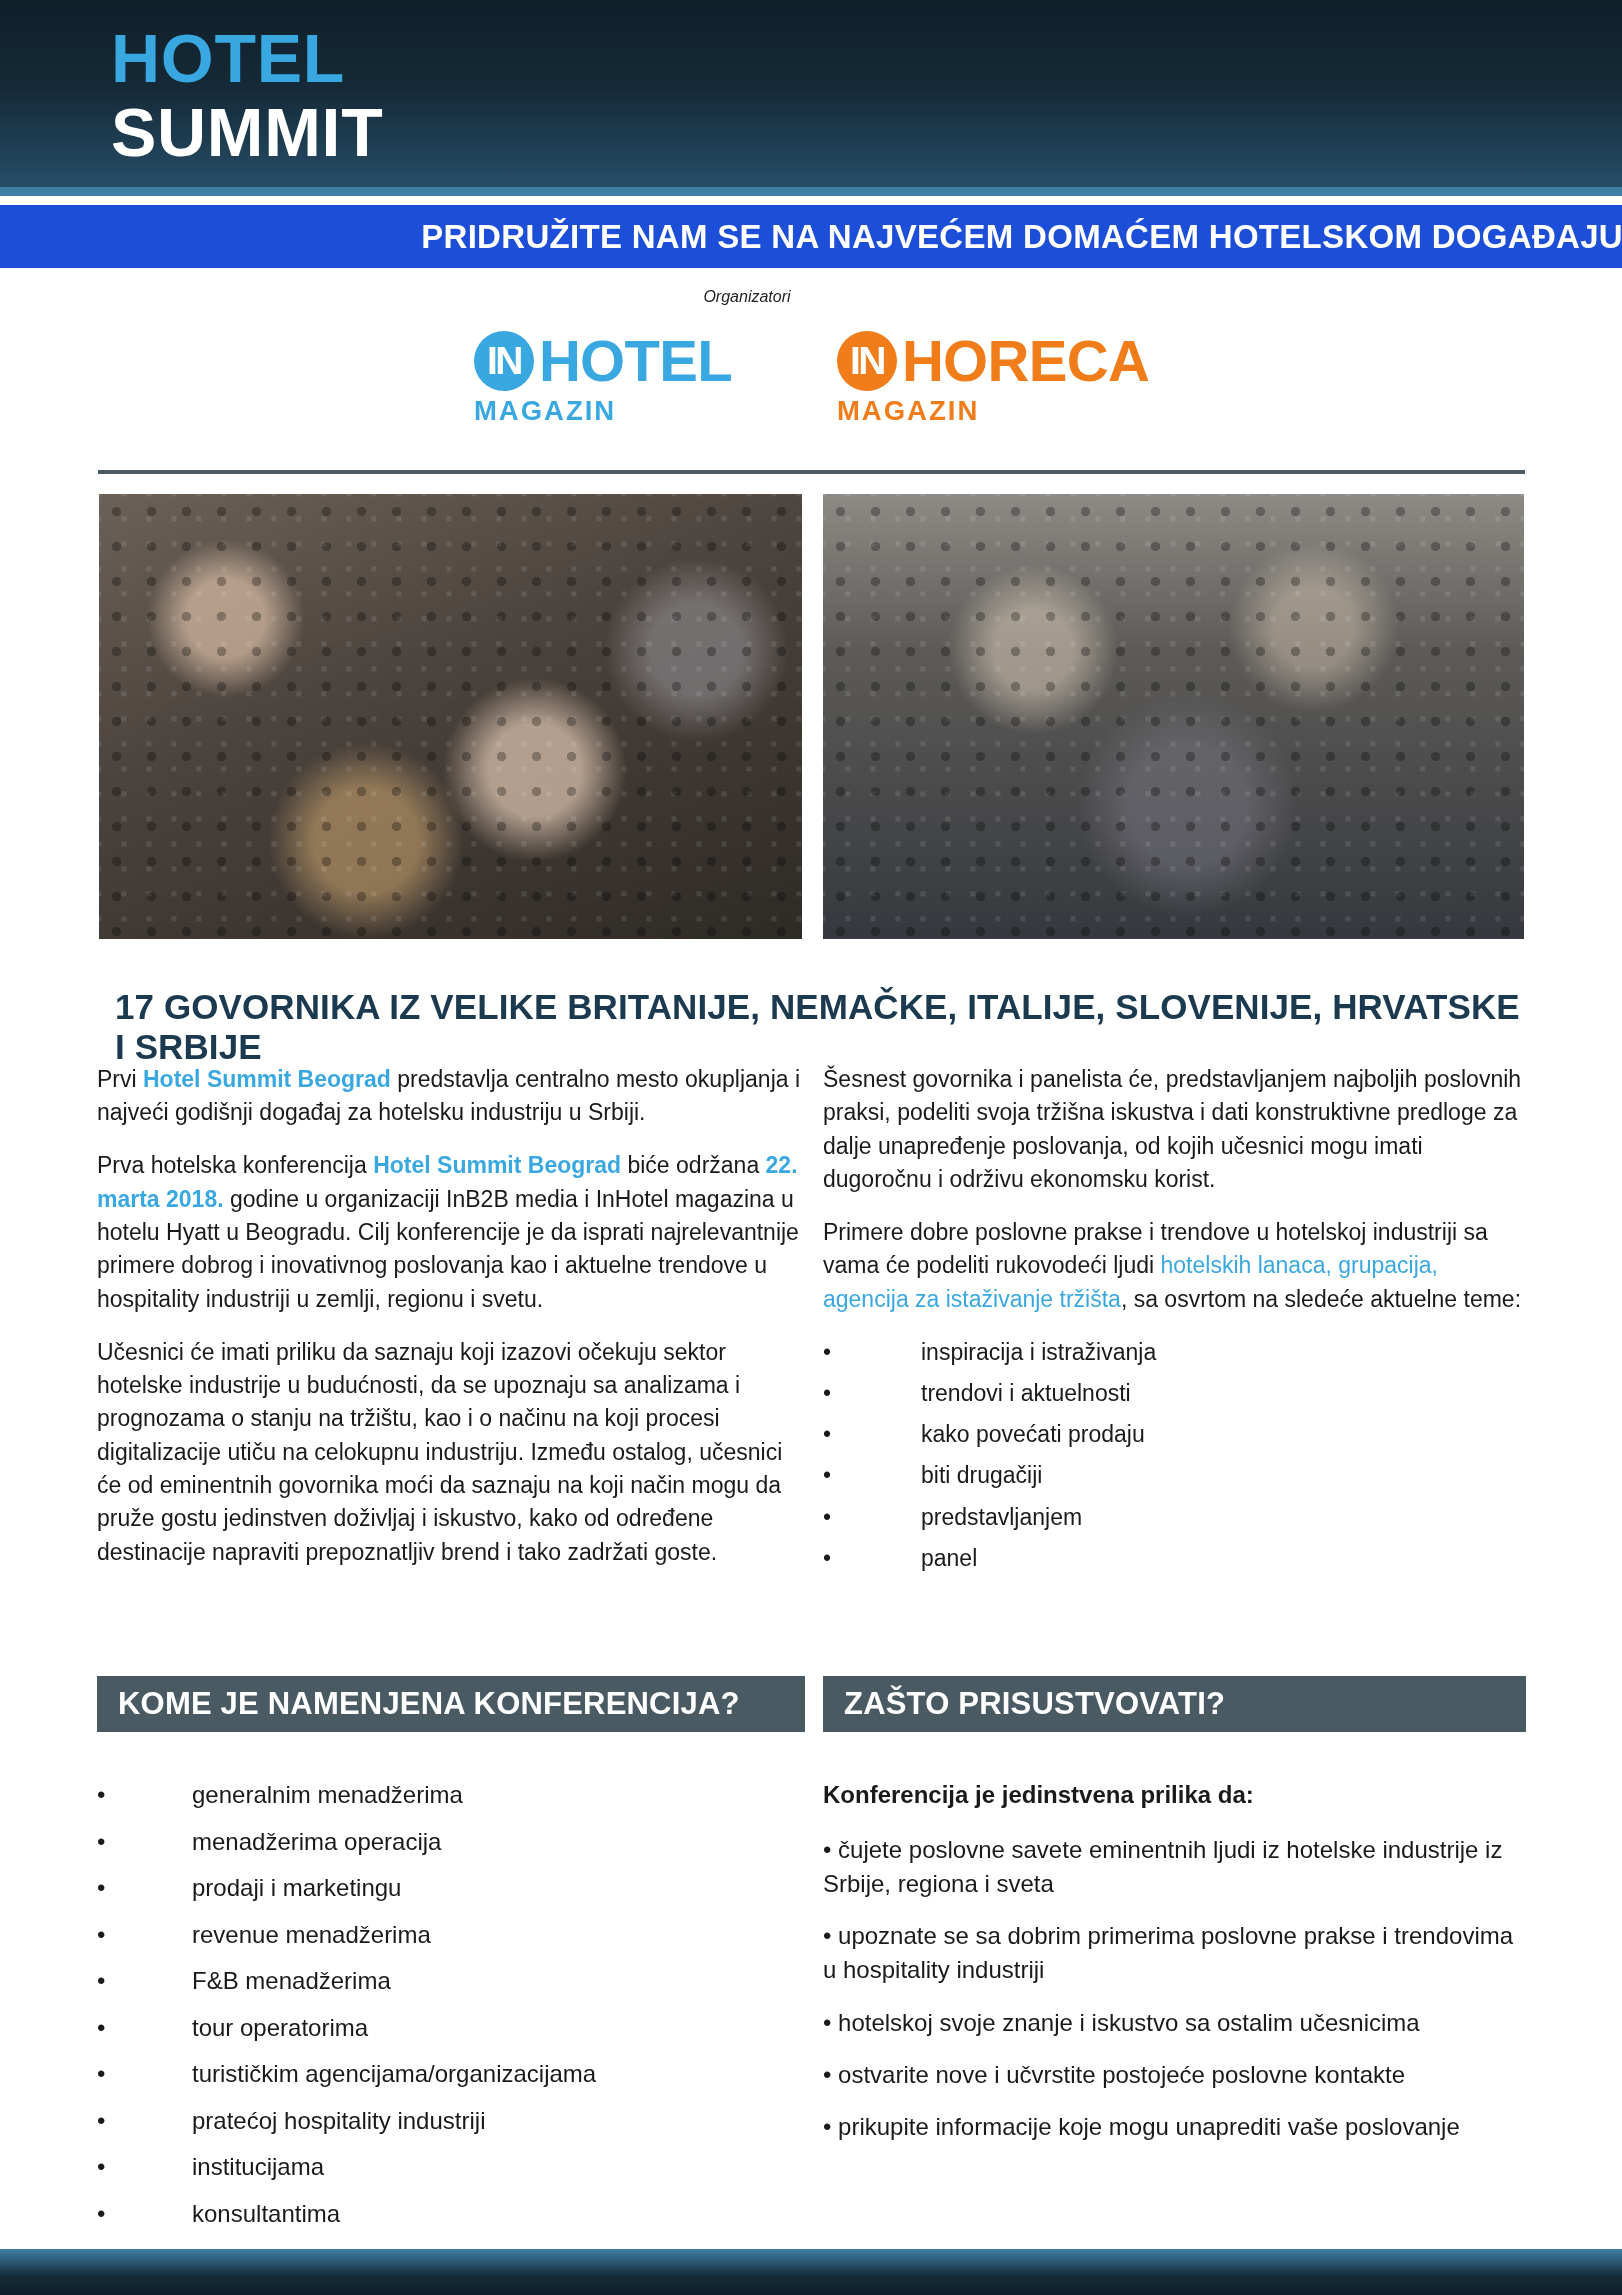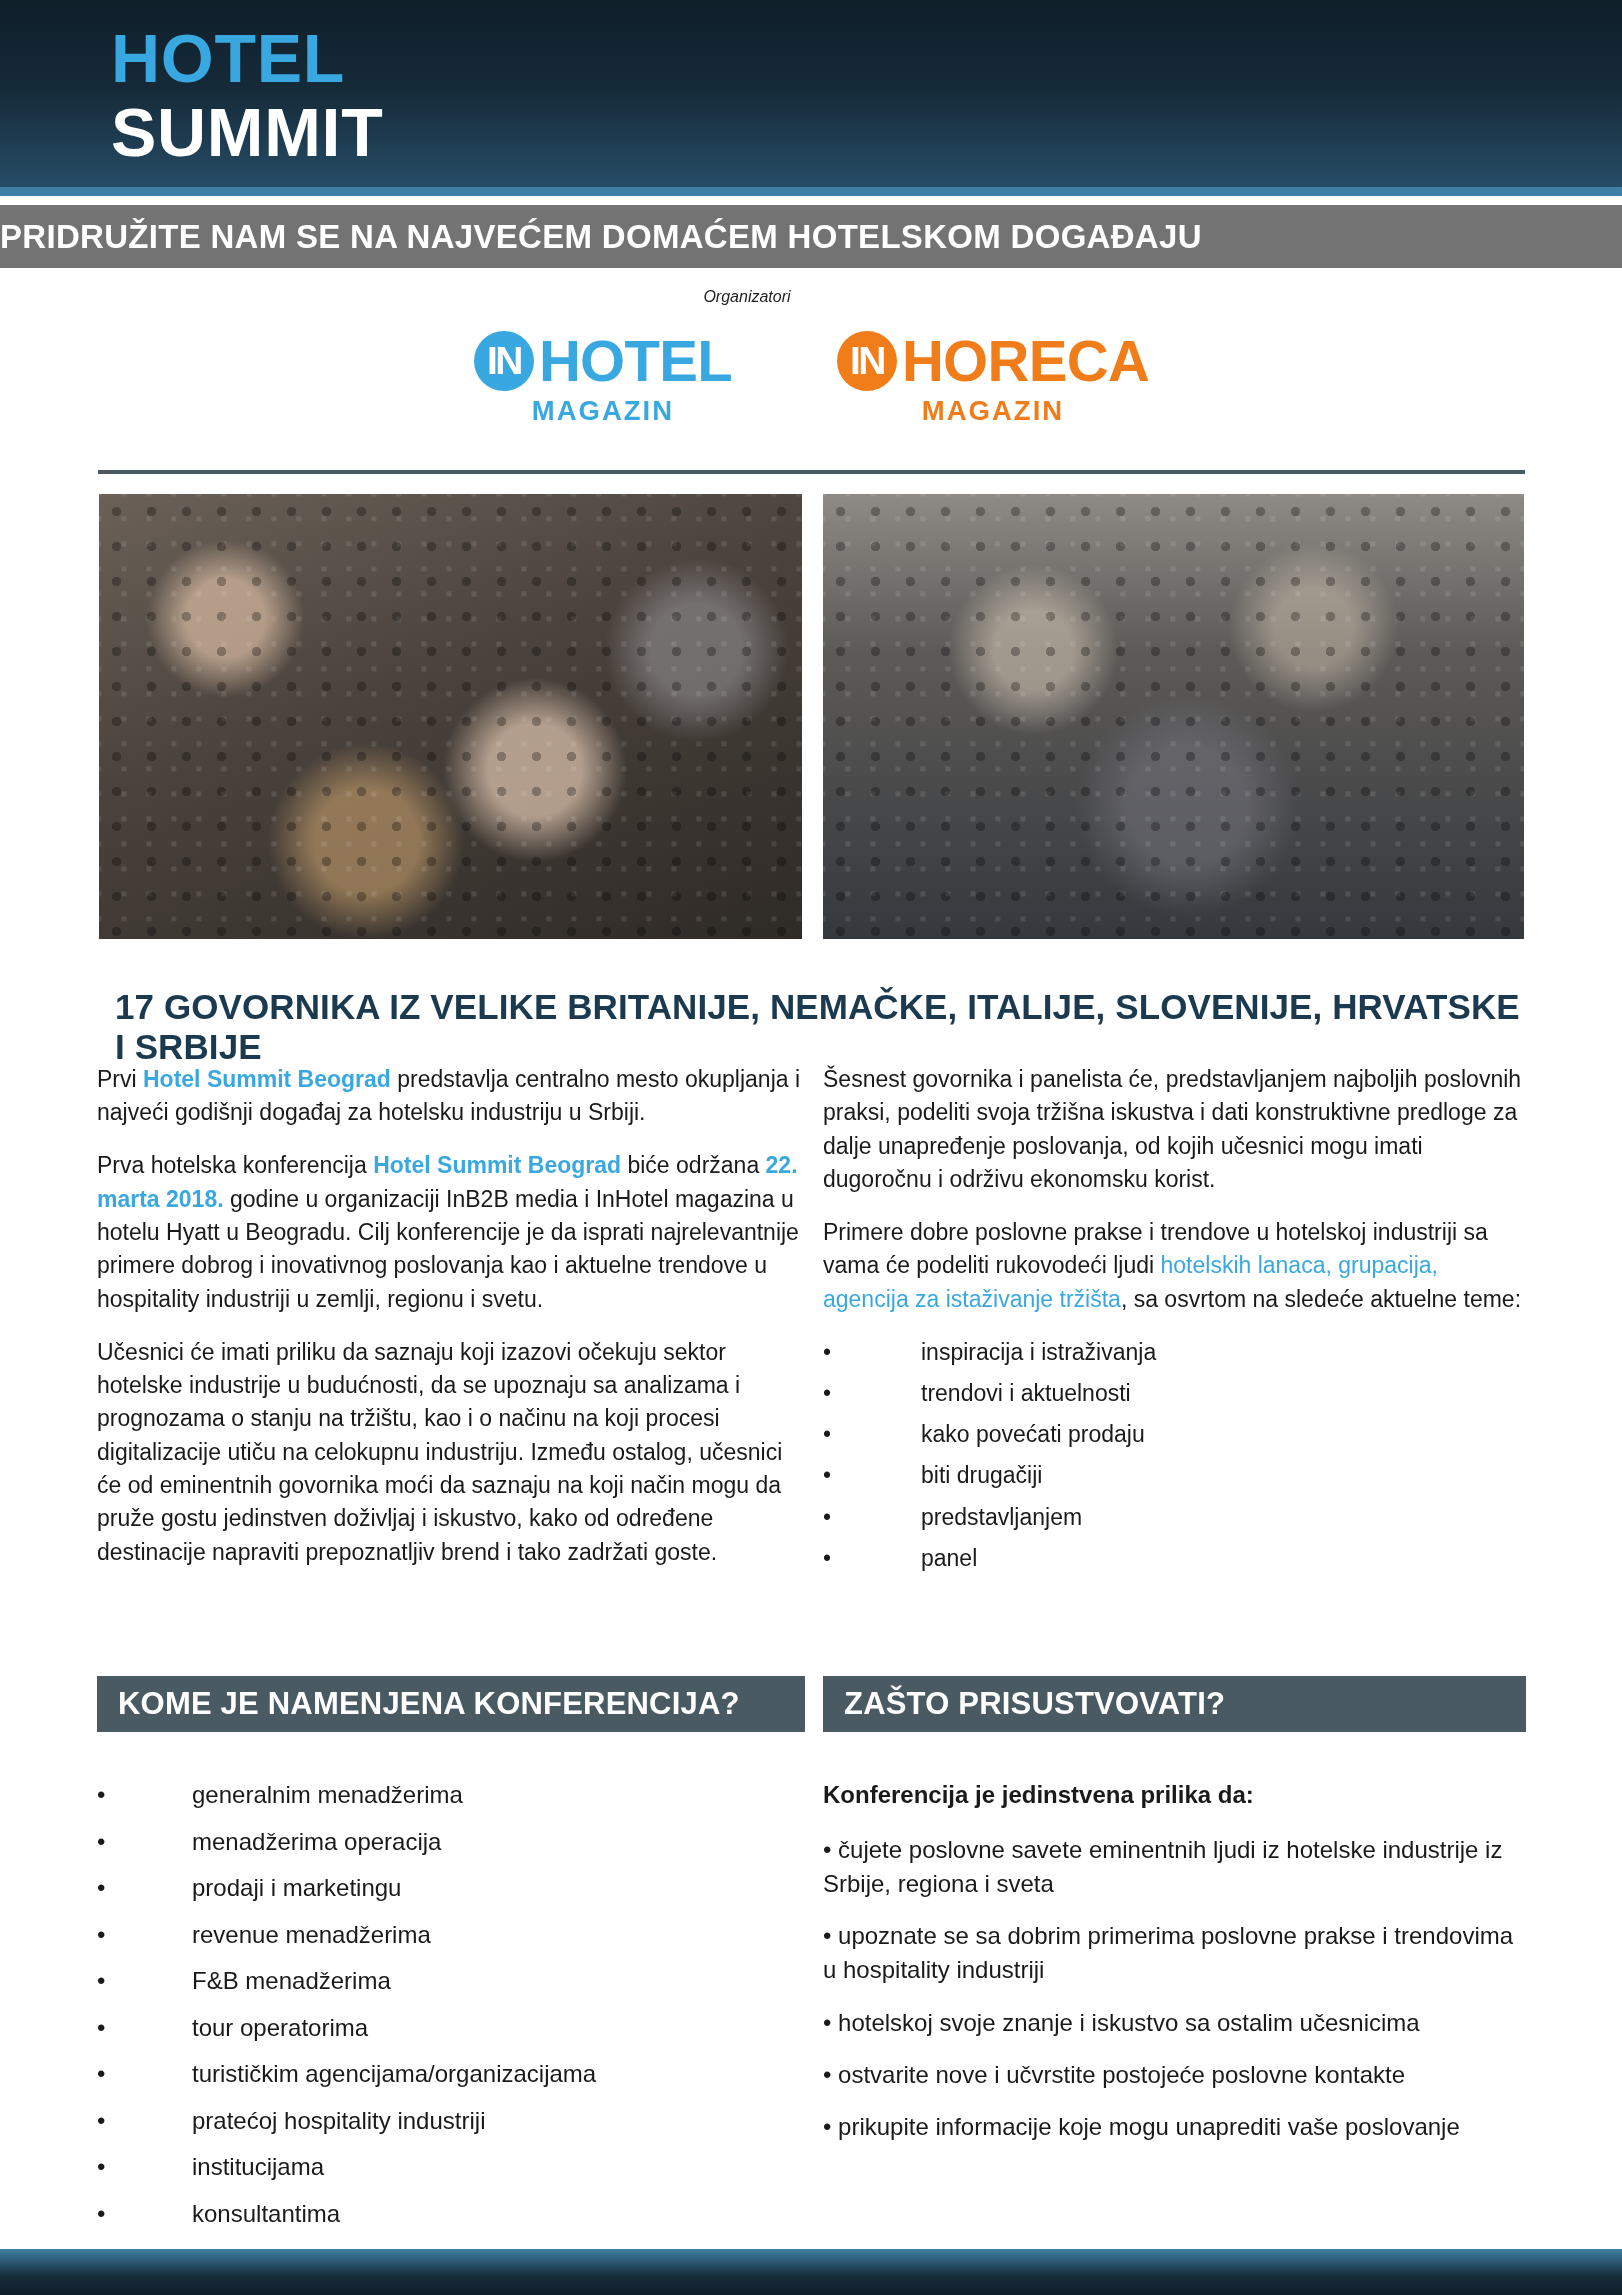--- a/index.html
+++ b/index.html
@@ -51,24 +51,24 @@
     color: #ffffff;
     line-height: 1.0;
   }
 
   
   .subtitle-bar {
     position: absolute;
     left: 0; top: 205px;
     width: 1623px;
     height: 63px;
-    background: #737373;
+    background: #1d4ed8;
     display: flex;
     align-items: center;
-    justify-content: flex-start;
+    justify-content: flex-end;
   }
   .subtitle-bar span {
     color: #ffffff;
     font-size: 33px;
     font-weight: bold;
     letter-spacing: 0.3px;
   }
 
   
   .organizatori-label {
@@ -111,21 +111,21 @@
   .in-badge.blue { background: #3aa8e0; }
   .in-badge.orange { background: #f07d1a; }
   .org-name {
     font-size: 58px;
     font-weight: bold;
     letter-spacing: -0.7px;
   }
   .org-name.blue { color: #3aa8e0; }
   .org-name.orange { color: #f07d1a; }
   .org-sub {
-    text-align: center;
+    text-align: left;
     font-size: 27.5px;
     font-weight: bold;
     letter-spacing: 2px;
     margin-top: 1.3px;
   }
   .org-sub.blue { color: #3aa8e0; }
   .org-sub.orange { color: #f07d1a; }
 
   
   .divider {

